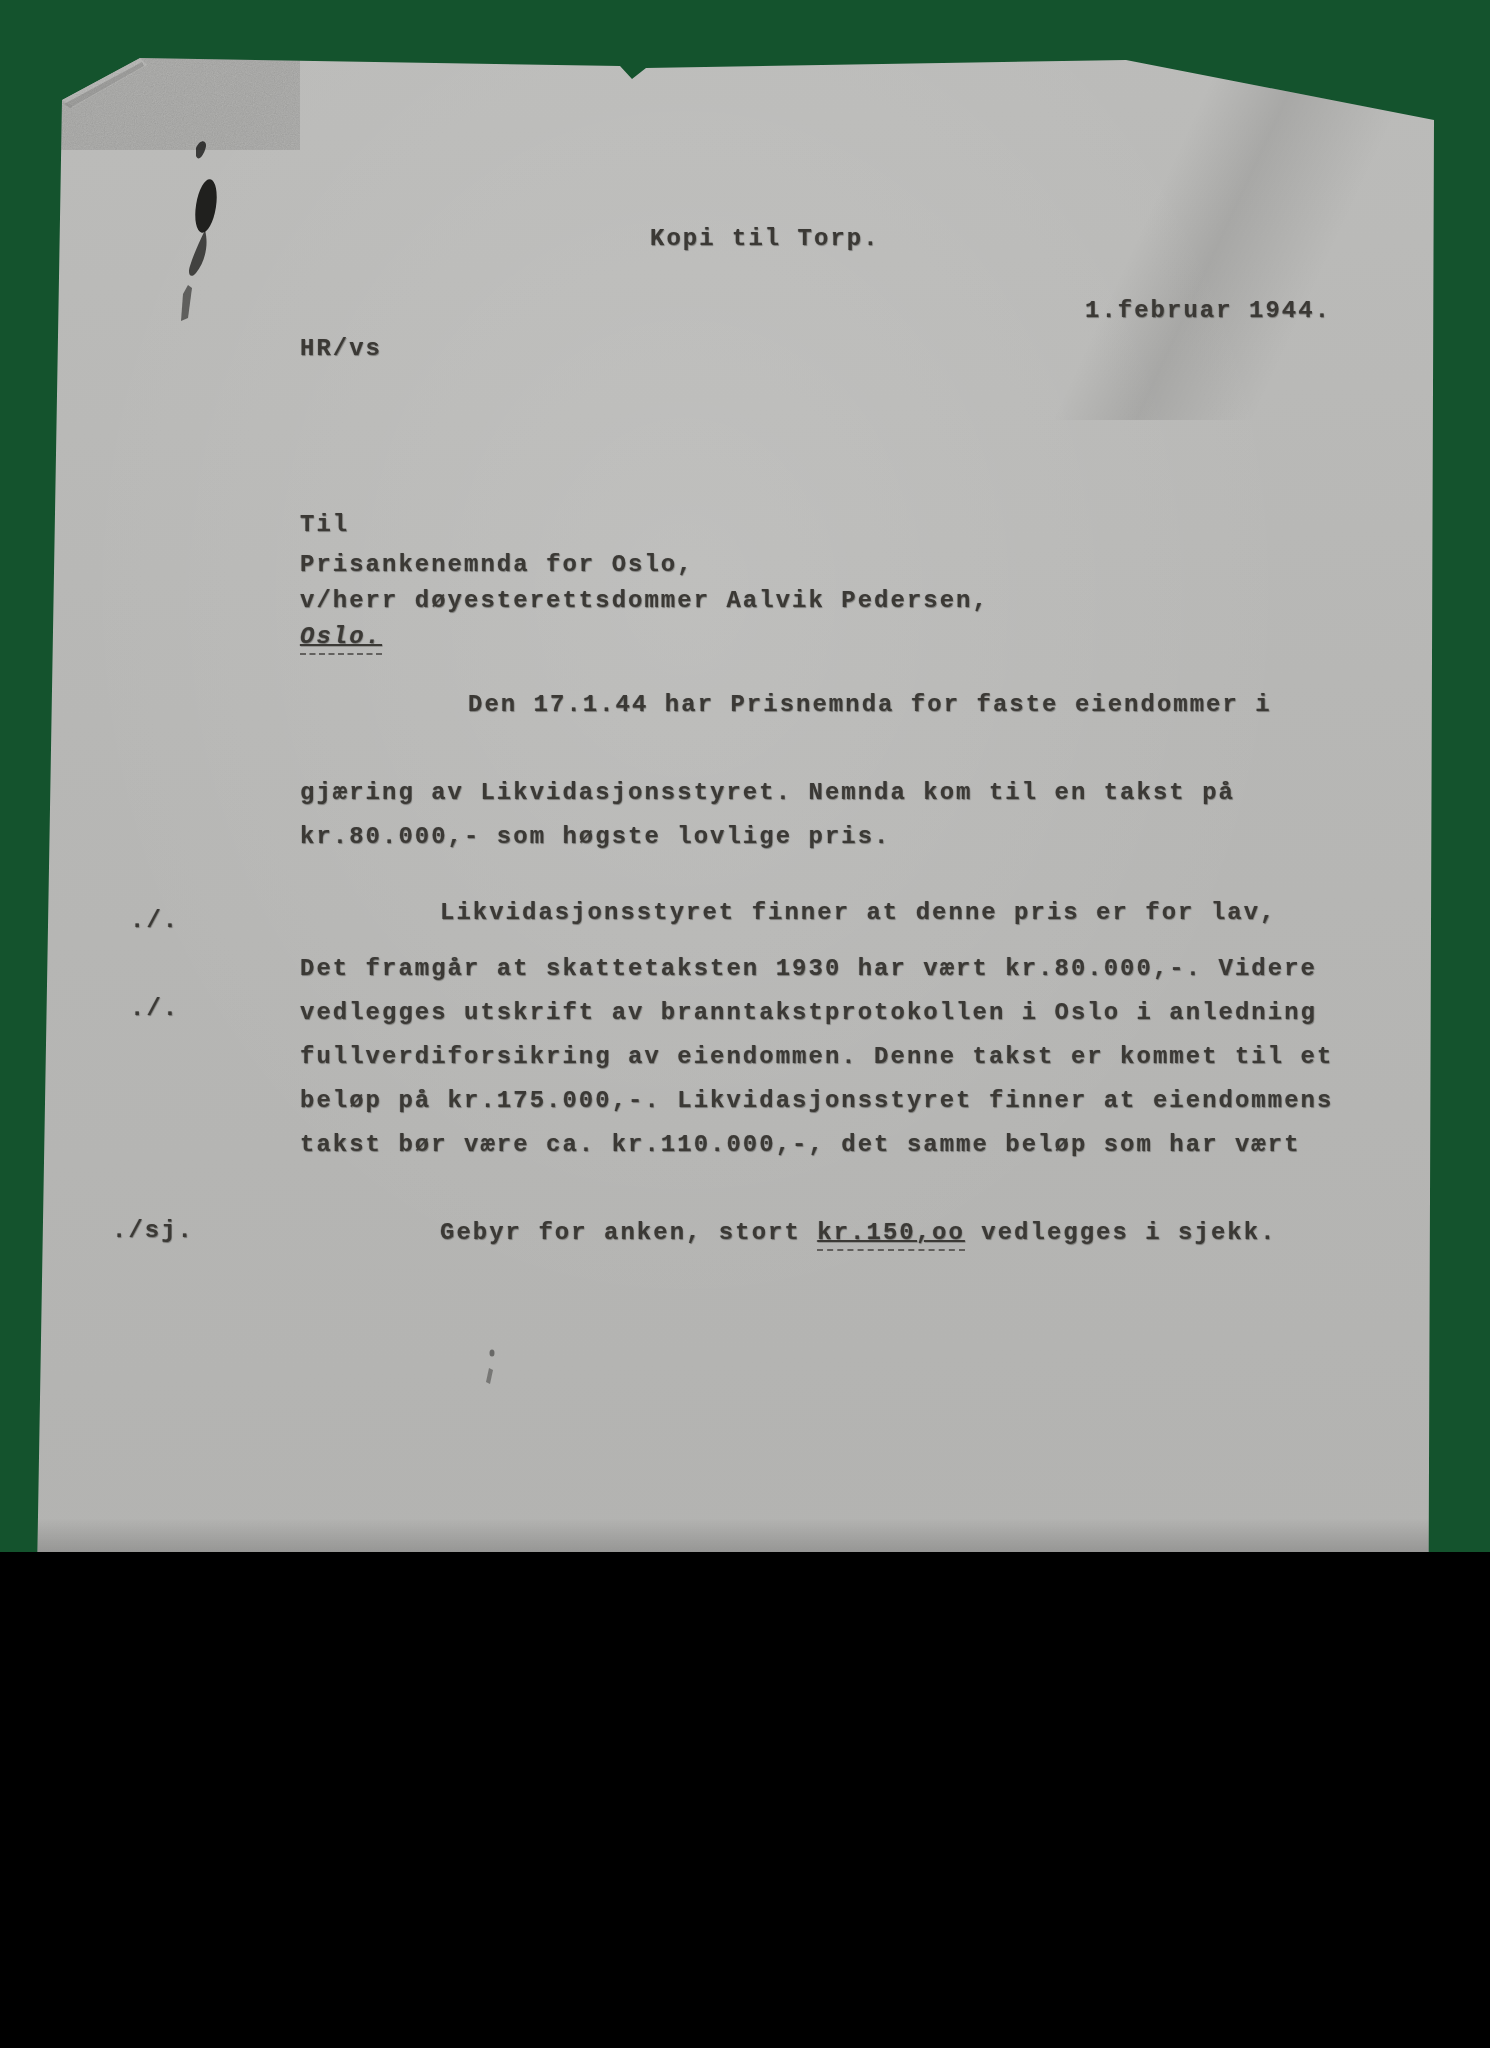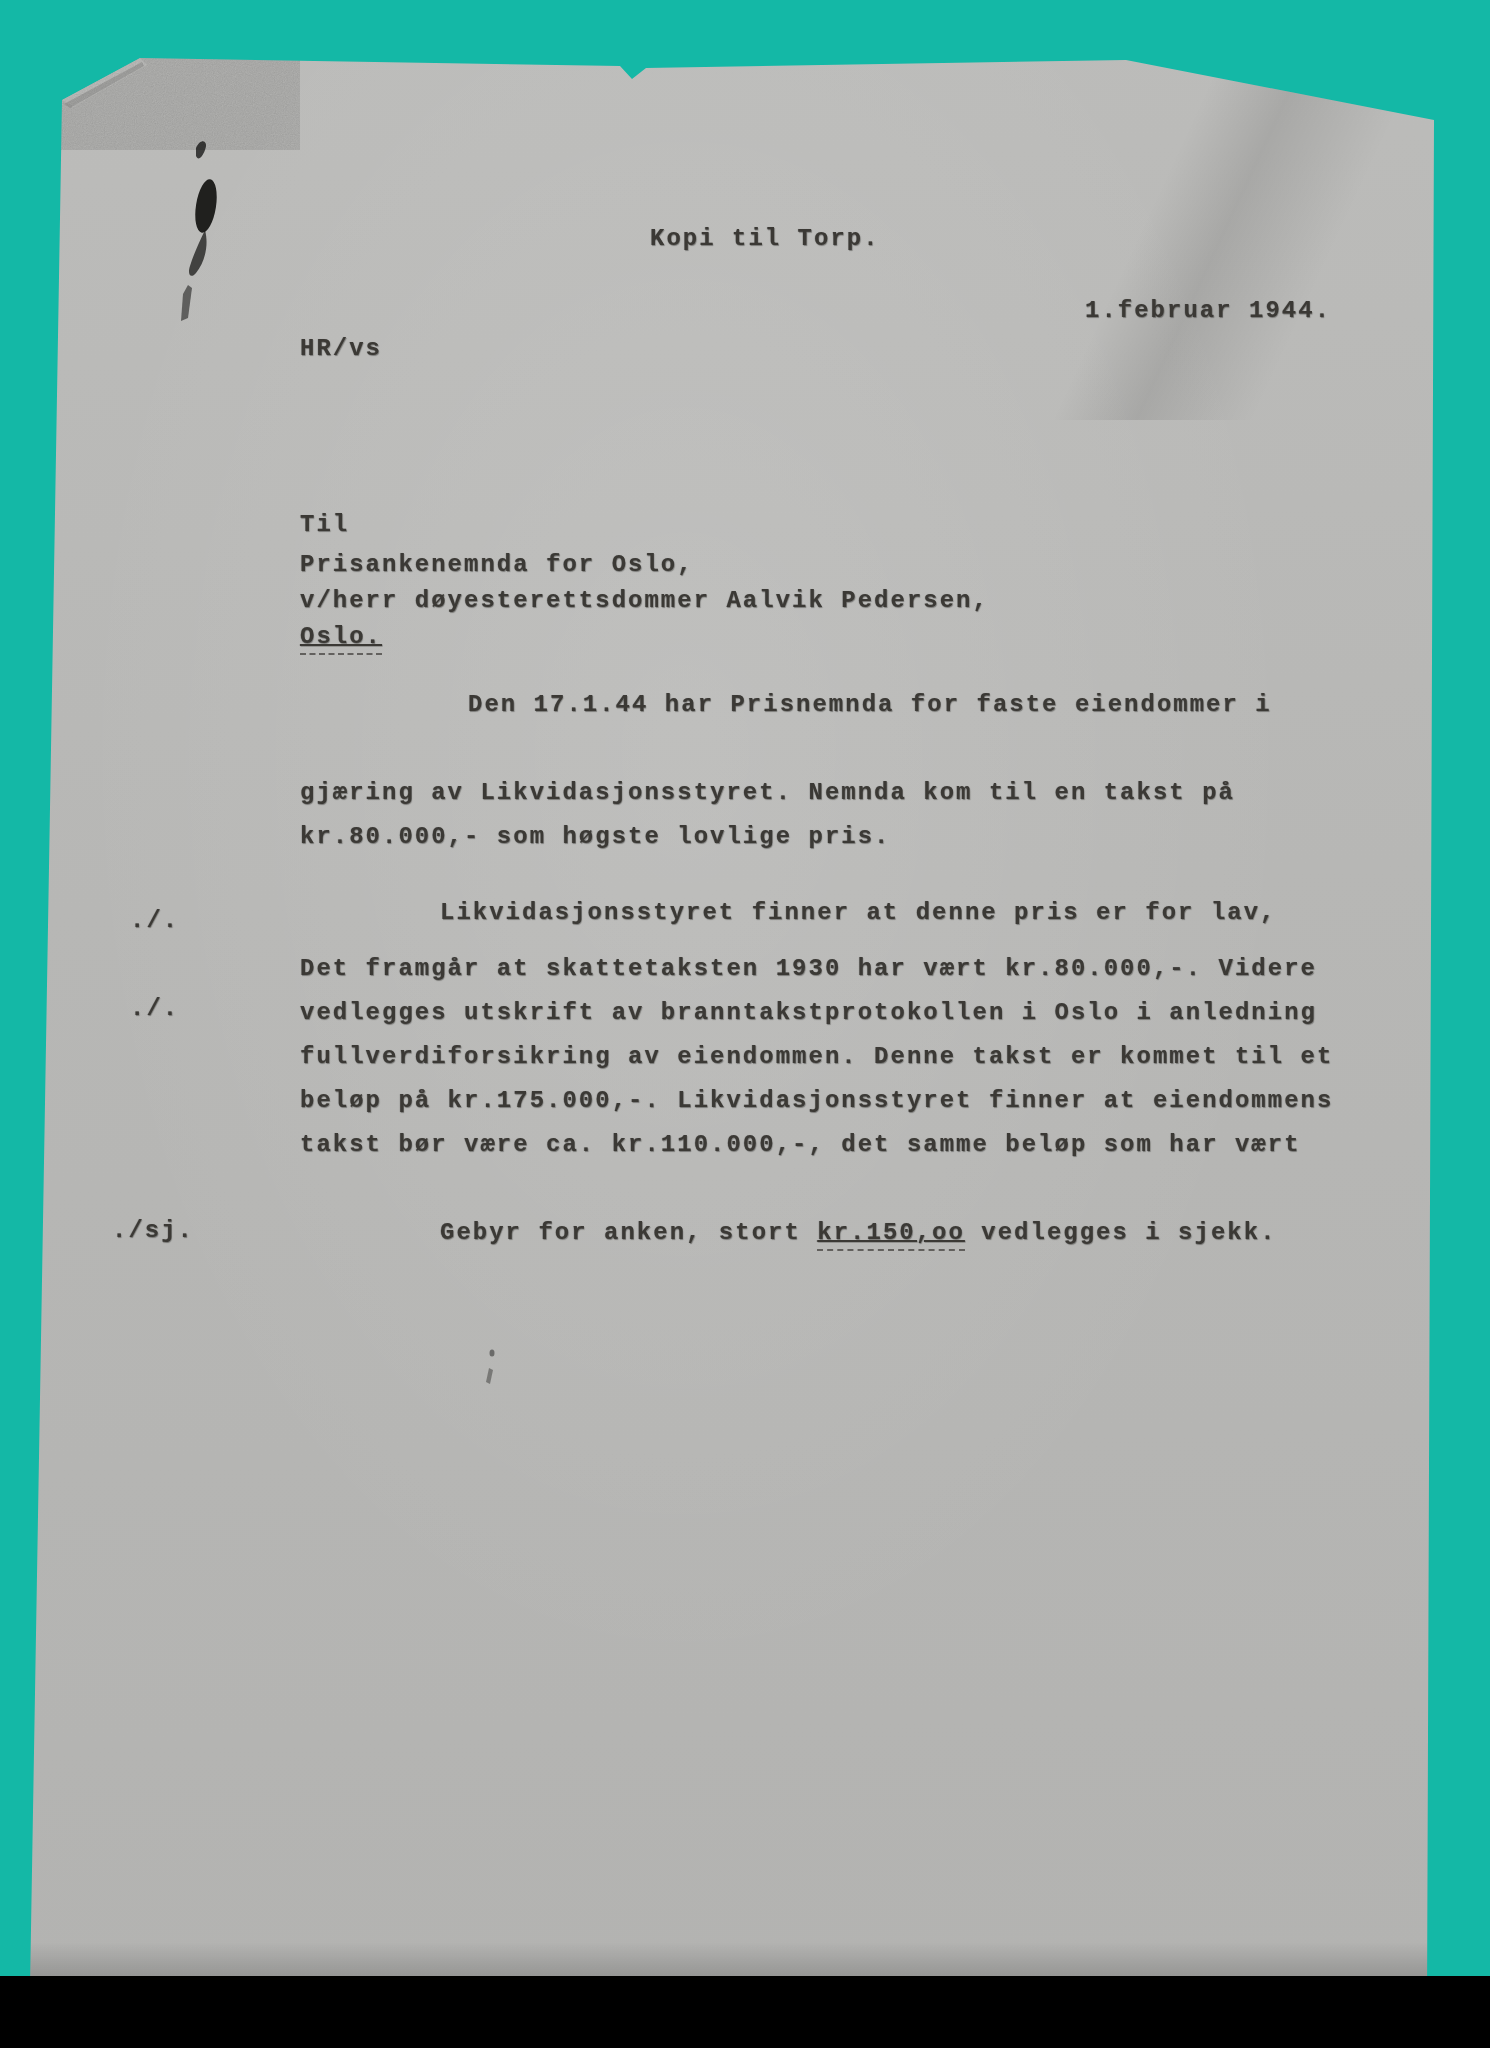--- a/index.html
+++ b/index.html
@@ -1,19 +1,19 @@
 <!DOCTYPE html>
 <html><head>
 <meta charset="utf-8">
 <title>Scanned letter</title>
 <style>
   html,body { margin:0; padding:0; background:#000; }
   .stage {
-    position:relative; width:1490px; height:1976px;
-    background:#14b8a6; overflow:hidden;
+    position:relative; width:1490px; height:1552px;
+    background:#14532d; overflow:hidden;
     font-family:"Liberation Mono","DejaVu Sans Mono",monospace;
   }
   .paper {
     position:absolute; inset:0;
     background:
       radial-gradient(ellipse at 46% 38%, rgba(255,255,255,.10), rgba(0,0,0,0) 55%),
       linear-gradient(178deg, #bcbcba 0%, #b7b7b5 45%, #b3b3b1 100%);
     clip-path: polygon(140px 58px, 620px 66px, 632px 79px, 646px 68px, 1126px 60px,
                        1434px 120px, 1427px 2007px, 30px 1988px, 62px 100px);
   }
@@ -76,21 +76,21 @@
 
     <div class="typed" style="left:650px; top:224px;">Kopi til Torp.</div>
 
     <div class="typed" style="left:1085px; top:296px;">1.februar 1944.</div>
 
     <div class="typed" style="left:300px; top:334px;">HR/vs</div>
 
     <div class="typed" style="left:300px; top:510px;">Til</div>
     <div class="typed" style="left:300px; top:550px;">Prisankenemnda for Oslo,</div>
     <div class="typed" style="left:300px; top:586px;">v/herr døyesterettsdommer Aalvik Pedersen,</div>
-    <div class="typed" style="left:300px; top:622px;"><span class="u2">Oslo.</span></div>
+    <div class="typed" style="left:300px; top:622px;font-style:italic;"><span class="u2">Oslo.</span></div>
 
     <div class="typed" style="left:456px; top:690px;margin-left:12px;">Den 17.1.44 har Prisnemnda for faste eiendommer i</div>
     <div class="typed" style="left:300px; top:778px;">gjæring av Likvidasjonsstyret. Nemnda kom til en takst på</div>
     <div class="typed" style="left:300px; top:822px;">kr.80.000,- som høgste lovlige pris.</div>
     <div class="typed" style="left:440px; top:866px;margin-top:32px;">Likvidasjonsstyret finner at denne pris er for lav,</div>
     <div class="typed" style="left:300px; top:954px;">Det framgår at skattetaksten 1930 har vært kr.80.000,-. Videre</div>
     <div class="typed" style="left:300px; top:998px;">vedlegges utskrift av branntakstprotokollen i Oslo i anledning</div>
     <div class="typed" style="left:300px; top:1042px;">fullverdiforsikring av eiendommen. Denne takst er kommet til et</div>
     <div class="typed" style="left:300px; top:1086px;">beløp på kr.175.000,-. Likvidasjonsstyret finner at eiendommens</div>
     <div class="typed" style="left:300px; top:1130px;">takst bør være ca. kr.110.000,-, det samme beløp som har vært</div>

